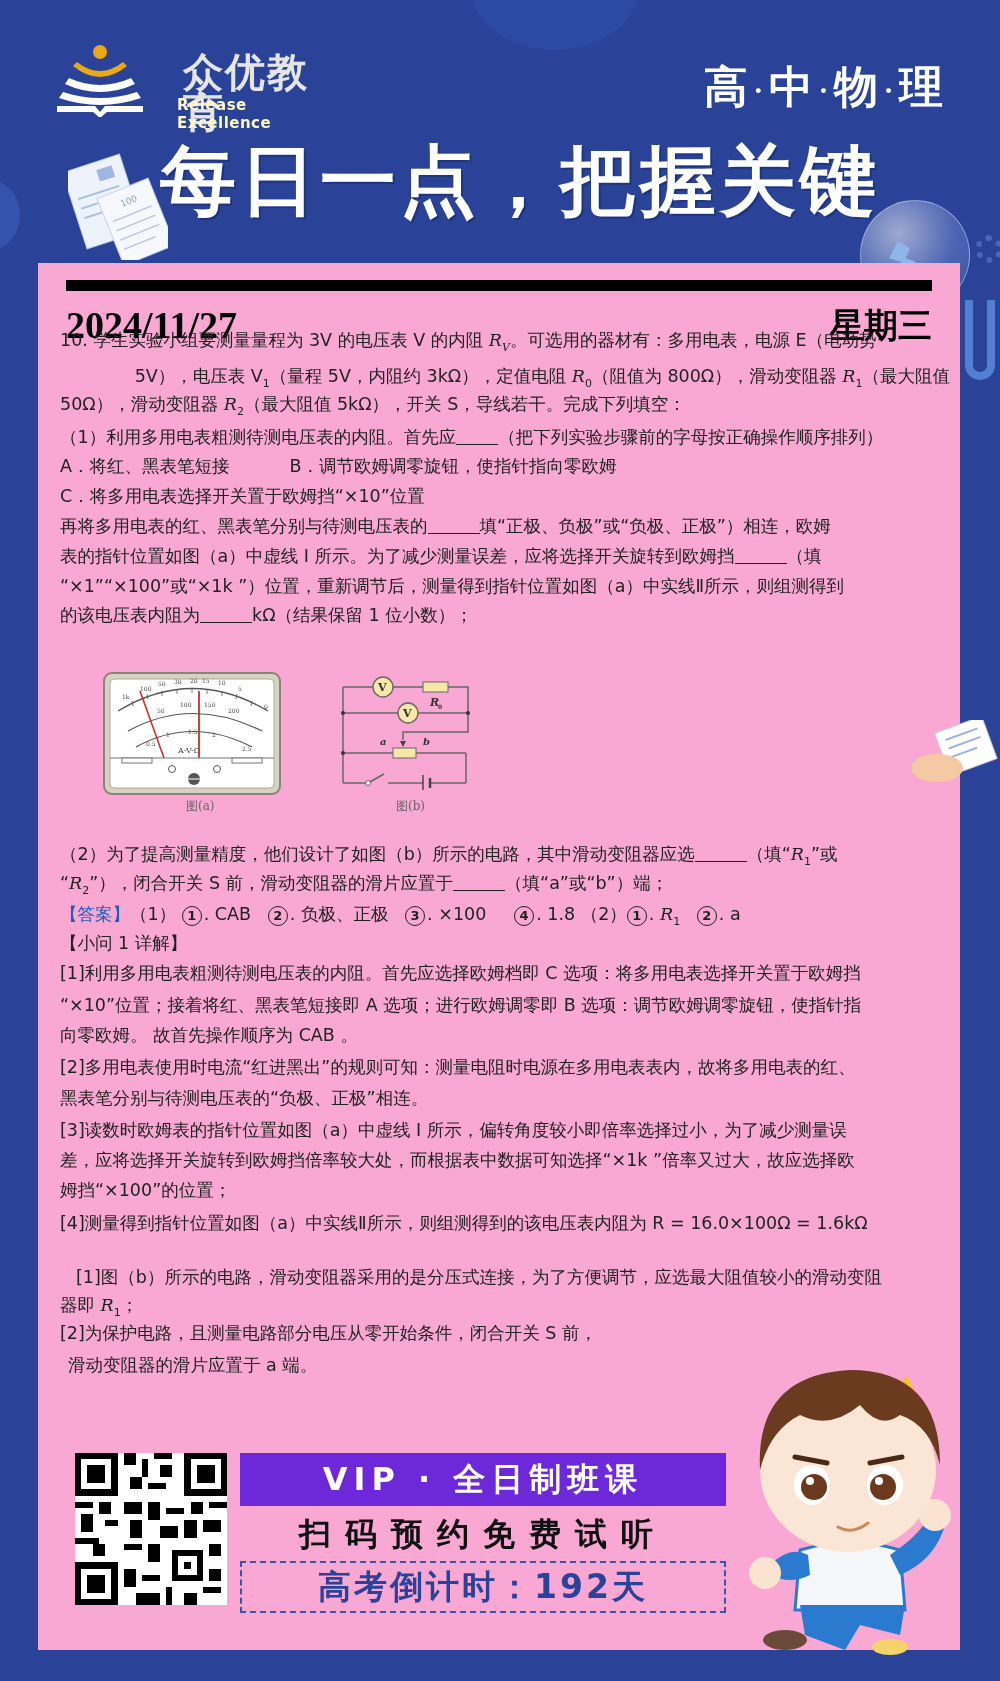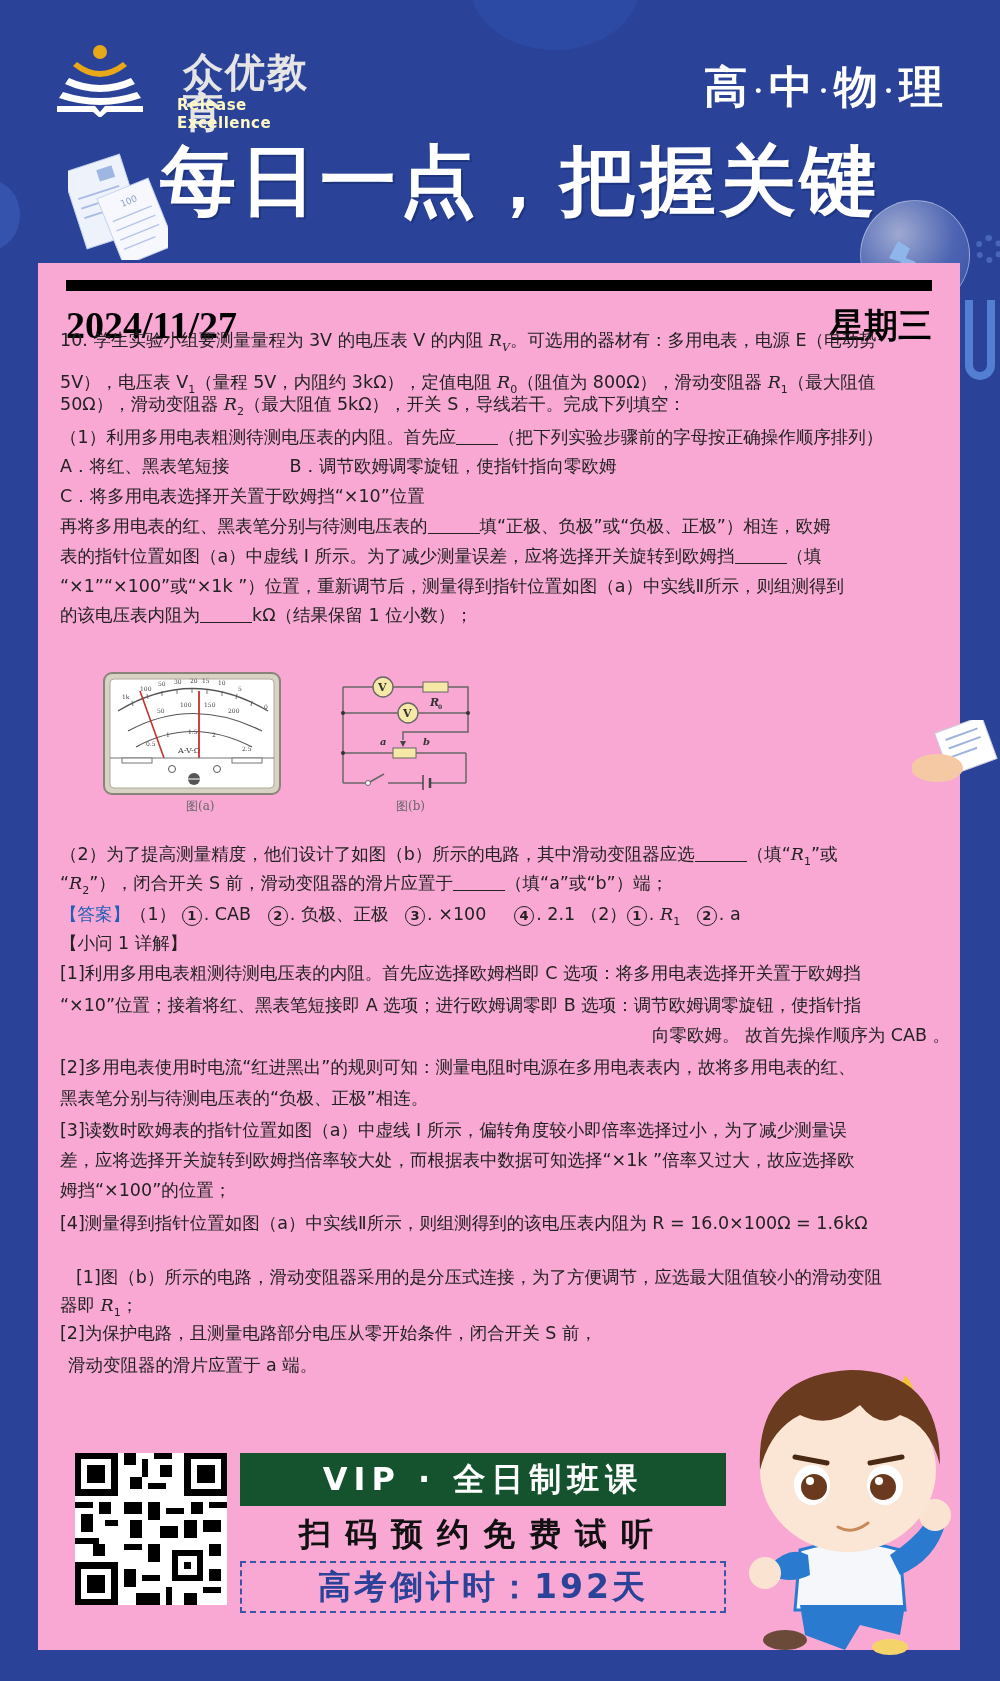--- a/index.html
+++ b/index.html
@@ -51,21 +51,21 @@
   .it { font-family: "DejaVu Serif", serif; font-style: italic; }
   sub { font-size: 11px; }
   .ans-tag { color: #1f5fb5; }
   .circ { display: inline-block; width: 20px; height: 20px; border: 1.6px solid #222; border-radius: 50%; font-size: 13px; line-height: 17px; text-align: center; font-weight: bold; margin-right: 2px; }
 
   .fig { position: absolute; }
   .fig-cap { position: absolute; font-family: "DejaVu Serif", serif; font-size: 12px; color: #666; }
 
   
   .qr { position: absolute; left: 75px; top: 1453px; width: 152px; height: 152px; }
-  .vip { position: absolute; left: 240px; top: 1453px; width: 486px; height: 53px; background: #14532d; color: #fff; font-weight: bold; font-size: 32px; text-align: center; line-height: 53px; letter-spacing: 6px; }
+  .vip { position: absolute; left: 240px; top: 1453px; width: 486px; height: 53px; background: #6d28d9; color: #fff; font-weight: bold; font-size: 32px; text-align: center; line-height: 53px; letter-spacing: 6px; }
   .scan { position: absolute; left: 240px; top: 1512px; width: 486px; text-align: center; font-weight: bold; font-size: 32px; letter-spacing: 14px; color: #111; line-height: 44px; }
   .countdown { position: absolute; left: 240px; top: 1561px; width: 486px; height: 52px; border: 2px dashed #3a55a8; color: #2a4399; text-align: center; font-weight: bold; font-size: 33px; line-height: 48px; letter-spacing: 3px; }
 
   .mascot { position: absolute; left: 730px; top: 1335px; width: 240px; height: 320px; }
   .hand-paper { position: absolute; left: 912px; top: 720px; width: 88px; height: 70px; }
 </style>
 </head>
 <body>
 
 <div class="bg-circle bg-top-circle"></div>
@@ -114,21 +114,21 @@
 <div class="banner-title">每日一点，把握关键</div>
 
 <div class="card">
   <div class="top-rule"></div>
   <div class="date">2024/11/27</div>
   <div class="weekday">星期三</div>
 
   <div class="q" style="top:62px;">
     <span>10.</span> <span>学生实验小组要测量量程为 3V 的电压表 V 的内阻 </span><span class="it">R</span><sub class="it">V</sub><span>。可选用的器材有：多用电表，电源 E（电动势</span>
   </div>
-  <div class="q" style="top:104px;">
+  <div class="q" style="top:98px;text-align:right;">
     <span>5V），电压表 V</span><sub>1</sub><span>（量程 5V，内阻约 3kΩ），定值电阻 </span><span class="it">R</span><sub>0</sub><span>（阻值为 800Ω），滑动变阻器 </span><span class="it">R</span><sub>1</sub><span>（最大阻值</span>
   </div>
   <div class="q" style="top:126px;">
     <span>50Ω），滑动变阻器 </span><span class="it">R</span><sub>2</sub><span>（最大阻值 5kΩ），开关 S，导线若干。完成下列填空：</span>
   </div>
 
   <div class="q" style="top:159px; overflow:hidden; width:880px;">
     <span>（1）利用多用电表粗测待测电压表的内阻。首先应</span><span class="blank" style="width:42px"></span><span>（把下列实验步骤前的字母按正确操作顺序排列）</span>
   </div>
   <div class="q" style="top:188px;">
@@ -246,29 +246,29 @@
   </div>
   <div class="q" style="top:605px;">
     <span>“</span><span class="it">R</span><sub>2</sub><span>”），闭合开关 S 前，滑动变阻器的滑片应置于</span><span class="blank" style="width:52px"></span><span>（填“a”或“b”）端；</span>
   </div>
 
   <div class="q" style="top:636px;">
     <span class="ans-tag">【答案】</span><span>（1）</span>
     <span class="circ">1</span><span>. CAB</span>&nbsp;&nbsp;
     <span class="circ">2</span><span>. 负极、正极</span>&nbsp;&nbsp;
     <span class="circ">3</span><span>. ×100</span>&nbsp;&nbsp;&nbsp;&nbsp;
-    <span class="circ">4</span><span>. 2.1</span>
+    <span class="circ">4</span><span>. 1.8</span>
     <span>（2）</span><span class="circ">1</span>. <span class="it">R</span><sub>1</sub>&nbsp;&nbsp;
     <span class="circ">2</span><span>. a</span>
   </div>
 
   <div class="q" style="top:665px;">【小问 1 详解】</div>
   <div class="q" style="top:695px;">[1]利用多用电表粗测待测电压表的内阻。首先应选择欧姆档即 C 选项：将多用电表选择开关置于欧姆挡</div>
   <div class="q" style="top:727px;">“×10”位置；接着将红、黑表笔短接即 A 选项；进行欧姆调零即 B 选项：调节欧姆调零旋钮，使指针指</div>
-  <div class="q" style="top:757px;text-align:right;">向零欧姆。 故首先操作顺序为 CAB 。</div>
+  <div class="q" style="top:757px;">向零欧姆。 故首先操作顺序为 CAB 。</div>
   <div class="q" style="top:789px;">[2]多用电表使用时电流“红进黑出”的规则可知：测量电阻时电源在多用电表表内，故将多用电表的红、</div>
   <div class="q" style="top:820px;">黑表笔分别与待测电压表的“负极、正极”相连。</div>
   <div class="q" style="top:852px;">[3]读数时欧姆表的指针位置如图（a）中虚线 I 所示，偏转角度较小即倍率选择过小，为了减少测量误</div>
   <div class="q" style="top:882px;">差，应将选择开关旋转到欧姆挡倍率较大处，而根据表中数据可知选择“×1k ”倍率又过大，故应选择欧</div>
   <div class="q" style="top:912px;">姆挡“×100”的位置；</div>
   <div class="q" style="top:945px;">[4]测量得到指针位置如图（a）中实线Ⅱ所示，则组测得到的该电压表内阻为 R = 16.0×100Ω = 1.6kΩ</div>
 
   <div class="q" style="top:999px;margin-left:16px;">[1]图（b）所示的电路，滑动变阻器采用的是分压式连接，为了方便调节，应选最大阻值较小的滑动变阻</div>
   <div class="q" style="top:1027px;">
     <span>器即 </span><span class="it">R</span><sub>1</sub><span>；</span>

